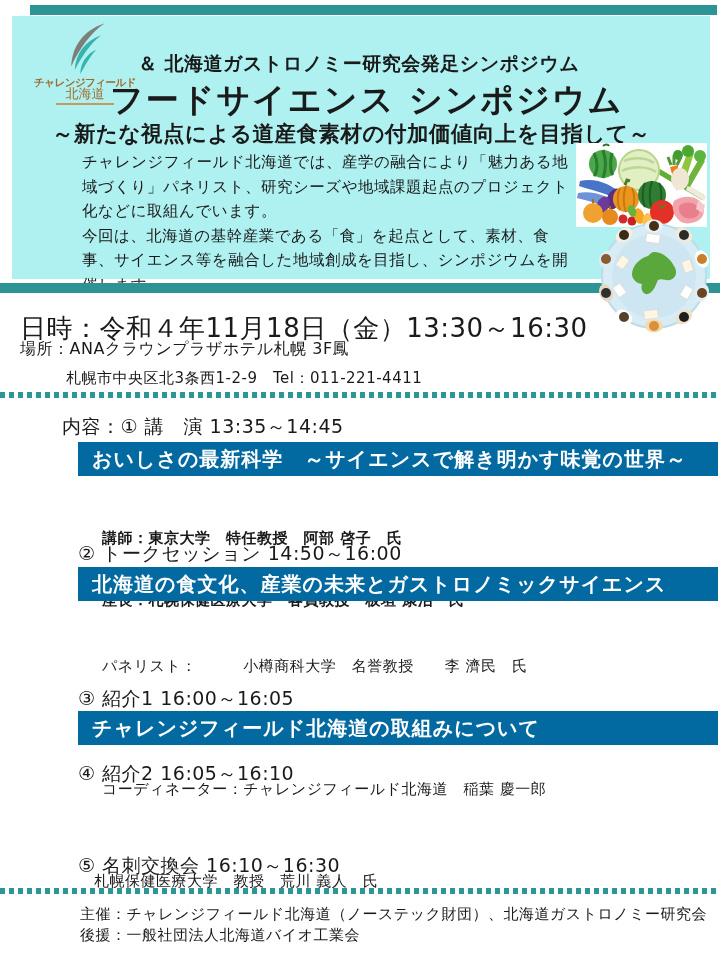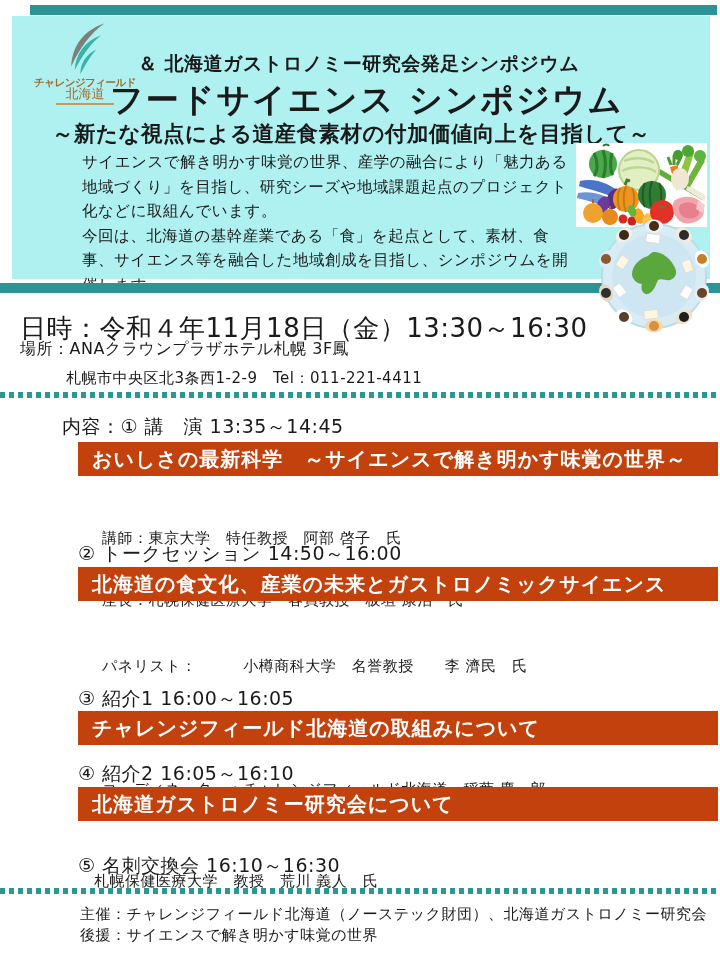--- a/index.html
+++ b/index.html
@@ -38,30 +38,30 @@
   .d2 { top:888px; }
 
   
   .prog-heading { position:absolute; font-size:19px; letter-spacing:0.5px; }
   .h1 { left:20px; top:414px;margin-left:42px; }
   .h2 { left:78px; top:541px; }
   .h3 { left:78px; top:686px; }
   .h4 { left:78px; top:761px; }
   .h5 { left:78px; top:853px; }
 
-  .banner { position:absolute; left:78px; width:640px; height:34px; background:#c2410c;
+  .banner { position:absolute; left:78px; width:640px; height:34px; background:#0369a1;
     color:#ffffff; font-size:20px; font-weight:bold; line-height:34px; padding-left:14px;
     box-sizing:border-box; letter-spacing:1px; white-space:nowrap; }
   .b1 { top:442px; }
   .b2 { top:567px; }
   .b3 { top:711px; }
   .b4 { top:787px; }
 
   .detail { position:absolute; font-size:15px; line-height:20.5px; letter-spacing:0.5px; white-space:pre; }
-  .det1 { left:102px; top:487px; }
+  .det1 { left:102px; top:487px;font-weight:bold; }
   .det2 { left:102px; top:615px; }
   .det4 { left:94px;  top:830px; }
 
   
   .footer { position:absolute; left:80px; top:904px; font-size:15px; line-height:21px; letter-spacing:0.5px; }
 </style>
 </head>
 <body>
 
 <div class="page">
@@ -79,21 +79,21 @@
       <div class="logo-line1">チャレンジフィールド</div>
       <div class="logo-line2">北海道</div>
       <div class="logo-rule"></div>
     </div>
 
     <div class="event-line2">＆ 北海道ガストロノミー研究会発足シンポジウム</div>
     <div class="main-title">フードサイエンス シンポジウム</div>
     <div class="subtitle">～新たな視点による道産食素材の付加価値向上を目指して～</div>
 
     <div class="description">
-      <div>サイエンスで解き明かす味覚の世界、産学の融合により「魅力ある地域づくり」を目指し、研究シーズや地域課題起点のプロジェクト化などに取組んでいます。</div>
+      <div>チャレンジフィールド北海道では、産学の融合により「魅力ある地域づくり」パネリスト、研究シーズや地域課題起点のプロジェクト化などに取組んでいます。</div>
       <div>今回は、北海道の基幹産業である「食」を起点として、素材、食事、サイエンス等を融合した地域創成を目指し、シンポジウムを開催します。</div>
     </div>
 
     <div class="veg-box">
       <svg width="131" height="84" viewBox="0 0 131 84">
         <rect x="0" y="0" width="131" height="84" fill="#ffffff"></rect>
 
         <path d="M84,26 L128,52 L126,57 L82,31 Z" fill="#5fae38"></path>
         <path d="M112,42 L130,53 L128,58 L110,47 Z" fill="#efeadb"></path>
 
@@ -217,29 +217,26 @@
     <div>　　　　　　　　　株式会社北海道百科　常務取締役　勝浦 忠 氏　ほか</div>
     <div>コーディネーター：チャレンジフィールド北海道　稲葉 慶一郎</div>
   </div>
 
   <div class="prog-heading h3">③ 紹介1 16:00～16:05</div>
   <div class="banner b3">
     <span>チャレンジフィールド北海道の取組みについて</span>
   </div>
 
   <div class="prog-heading h4">④ 紹介2 16:05～16:10</div>
-  <div class="banner b4">
-    <span>北海道ガストロノミー研究会について</span>
-  </div>
   <div class="detail det4">
     <div>札幌保健医療大学　教授　荒川 義人　氏</div>
   </div>
 
   <div class="prog-heading h5">⑤ 名刺交換会 16:10～16:30</div>
 
   <div class="dotted d2"></div>
 
   <div class="footer">
     <div>主催：チャレンジフィールド北海道（ノーステック財団）、北海道ガストロノミー研究会</div>
-    <div>後援：サイエンスで解き明かす味覚の世界</div>
+    <div>後援：一般社団法人北海道バイオ工業会</div>
   </div>
 
 </div>
 
 </body></html>

